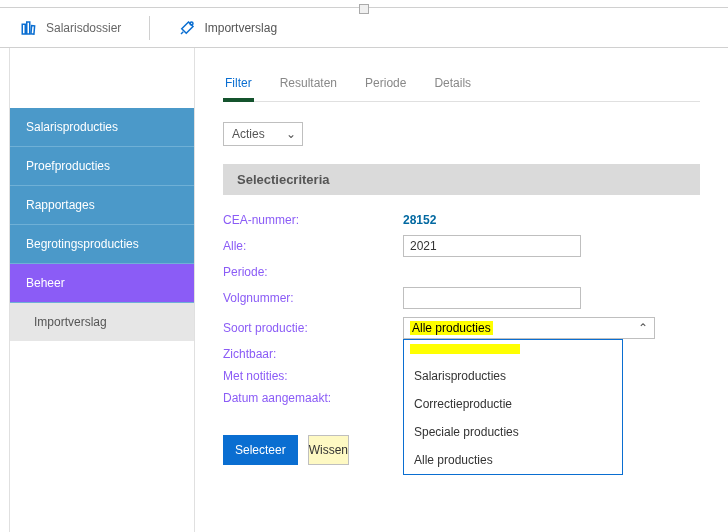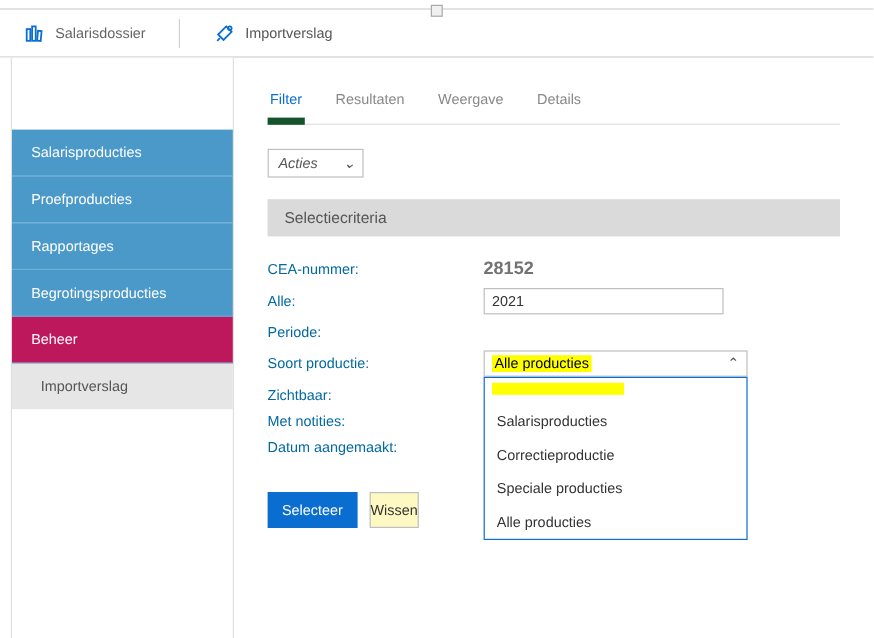--- a/index.html
+++ b/index.html
@@ -12,40 +12,40 @@
     .top-tab { display: flex; align-items: center; gap: 8px; padding: 0 20px; height: 100%; color: #666; cursor: pointer; }
     .top-tab.active { color: #555; }
     .tab-icon { color: #0a6ed1; display: inline-flex; }
     .tab-sep { width: 1px; height: 24px; background: #d0d0d0; margin: 0 8px; }
 
     .main { display: flex; height: calc(100% - 48px); }
     .left-margin { width: 10px; background: #fff; border-right: 1px solid #e0e0e0; }
 
     .sidebar { width: 185px; background: #fff; display: flex; flex-direction: column; padding-top: 60px; border-right: 1px solid #e0e0e0; }
     .sidebar-item { padding: 12px 16px; background: #4b99c9; color: #fff; border-bottom: 1px solid #6fb0d6; cursor: pointer; font-size: 12px; }
-    .sidebar-item.selected { background: #be185d; }
+    .sidebar-item.selected { background: #8b5cf6; }
     .sidebar-sub { padding: 12px 24px; background: #e6e6e6; color: #555; cursor: pointer; font-size: 12px; }
 
     .content { flex: 1; padding: 20px 28px 0 28px; overflow: visible; }
 
     .sub-tabs { display: flex; gap: 24px; border-bottom: 1px solid #e0e0e0; margin-bottom: 20px; }
     .sub-tab { padding: 8px 2px; color: #888; font-size: 12px; cursor: pointer; }
-    .sub-tab.active { color: #0a6ed1; border-bottom: 6px solid #14532d; margin-bottom: -1px; }
+    .sub-tab.active { color: #0a6ed1; border-bottom: 4px solid #14532d; margin-bottom: -1px; }
 
-    .actions-select { width: 80px; border: 1px solid #bfbfbf; padding: 4px 20px 4px 8px; font-size: 12px; background: #fff; position: relative; display: inline-flex; align-items: flex-start; color: #555; cursor: pointer; margin-bottom: 18px; font-style: italic; }
+    .actions-select { width: 80px; border: 1px solid #bfbfbf; padding: 4px 20px 4px 8px; font-size: 12px; background: #fff; position: relative; display: inline-flex; align-items: flex-start; color: #555; cursor: pointer; margin-bottom: 18px; }
     .actions-select::after { content: '⌄'; position: absolute; right: 6px; color: #555; font-size: 12px; }
 
-    .section-header { background: #dadada; padding: 8px 14px; font-weight: normal; color: #555; font-size: 13px; margin-bottom: 18px; }
+    .section-header { background: #dadada; padding: 8px 14px; font-weight: bold; color: #555; font-size: 13px; margin-bottom: 18px; }
 
     .form-row { display: flex; align-items: center; margin-bottom: 8px; }
-    .form-label { width: 180px; color: #0369a1; font-size: 12px; }
-    .form-value { color: #737373; font-size: 15px; font-weight: bold; }
-    .form-input { width: 200px; height: 22px; border: 1px solid #bfbfbf; padding: 2px 6px; font-size: 12px; color: #333; }
+    .form-label { width: 180px; color: #8b5cf6; font-size: 12px; }
+    .form-value { color: #0369a1; font-size: 12px; font-weight: bold; }
+    .form-input { width: 178px; height: 22px; border: 1px solid #bfbfbf; padding: 2px 6px; font-size: 12px; color: #333; }
 
-    .dropdown-wrap { position: relative; width: 220px; }
+    .dropdown-wrap { position: relative; width: 252px; }
     .dropdown-display { width: 100%; height: 22px; border: 1px solid #bfbfbf; padding: 2px 6px; font-size: 12px; display: flex; align-items: center; justify-content: space-between; cursor: pointer; }
     .dropdown-display span:first-child { background: #ffff00; padding: 0 2px; }
     .chev { font-size: 12px; color: #555; }
     .dropdown-menu { position: absolute; top: 22px; left: 0; width: 220px; border: 1px solid #0a6ed1; background: #fff; z-index: 10; }
     .dd-first { height: 22px; position: relative; }
     .dd-highlight { position: absolute; left: 6px; top: 4px; width: 110px; height: 10px; background: #ffff00; }
     .dd-item { padding: 7px 10px; font-size: 12px; color: #333; cursor: pointer; }
 
     .footer-buttons { display: flex; gap: 10px; margin-top: 30px; }
     .btn-primary { background: #0a6ed1; color: #fff; border: none; padding: 7px 12px; font-size: 12px; cursor: pointer; }
@@ -89,40 +89,44 @@
     <div class="sidebar-item"><span>Rapportages</span></div>
     <div class="sidebar-item"><span>Begrotingsproducties</span></div>
     <div class="sidebar-item selected"><span>Beheer</span></div>
     <div class="sidebar-sub"><span>Importverslag</span></div>
   </div>
 
   <div class="content">
     <div class="sub-tabs">
       <div class="sub-tab active"><span>Filter</span></div>
       <div class="sub-tab"><span>Resultaten</span></div>
-      <div class="sub-tab"><span>Weergave</span></div>
+      <div class="sub-tab"><span>Periode</span></div>
       <div class="sub-tab"><span>Details</span></div>
     </div>
 
     <div class="actions-select">
         <span>Acties</span>
       </div>
 
     <div class="section-header"><span>Selectiecriteria</span></div>
 
     <div class="form-row">
       <div class="form-label">CEA-nummer:</div>
       <div class="form-value">28152</div>
     </div>
     <div class="form-row">
       <div class="form-label">Alle:</div>
       <input class="form-input" value="2021" style="">
     </div>
     <div class="form-row">
       <div class="form-label">Periode:</div>
+    </div>
+    <div class="form-row">
+      <div class="form-label">Volgnummer:</div>
+      <input class="form-input" value="" style="">
     </div>
     <div class="form-row">
       <div class="form-label">Soort productie:</div>
       <div class="dropdown-wrap">
         <div class="dropdown-display">
           <span>Alle producties</span>
           <span class="chev">⌃</span>
         </div>
         <div class="dropdown-menu">
           <div class="dd-first">

